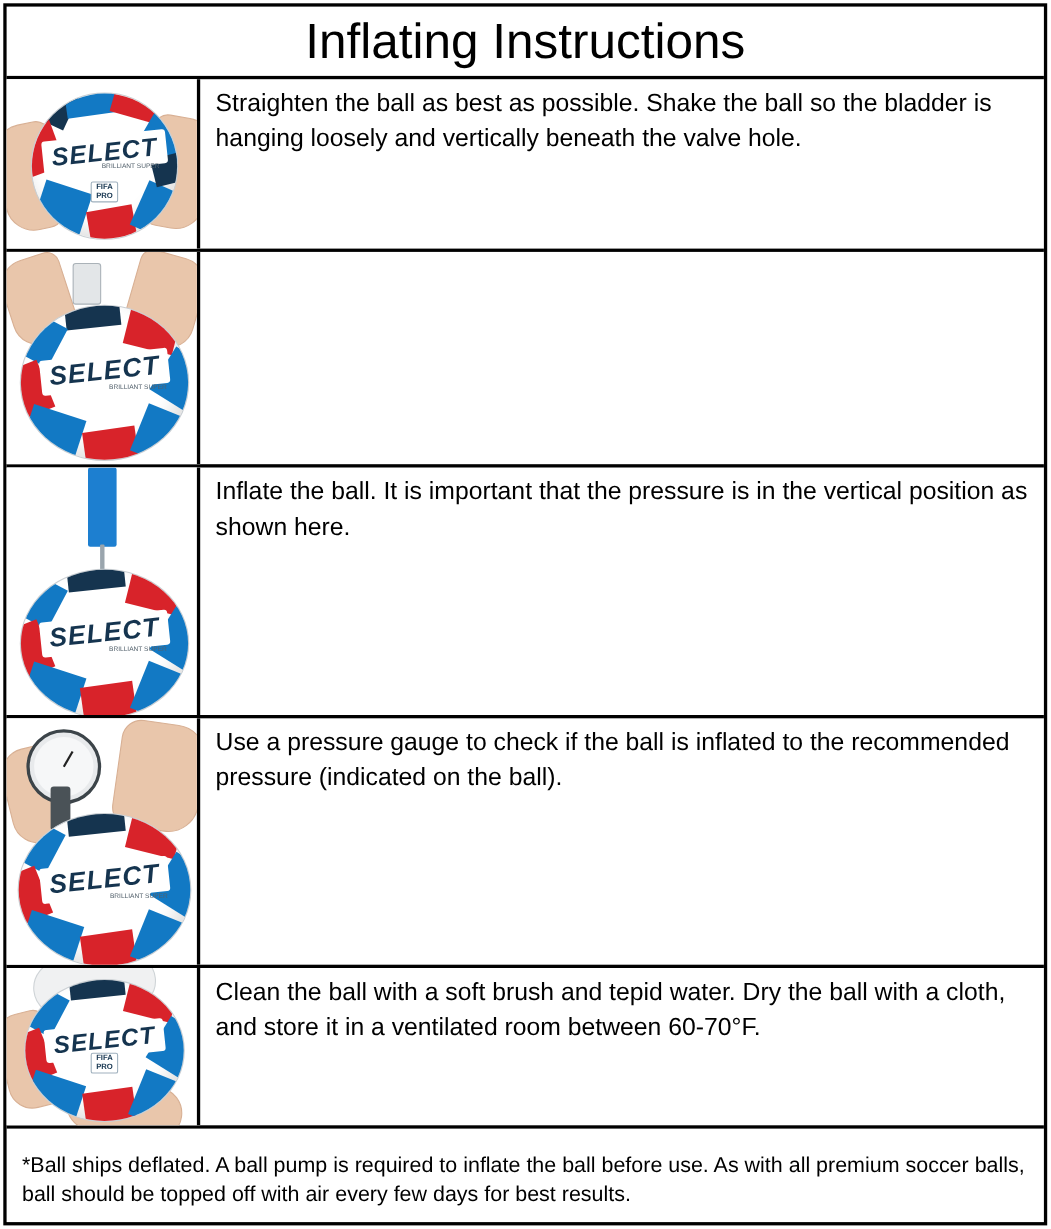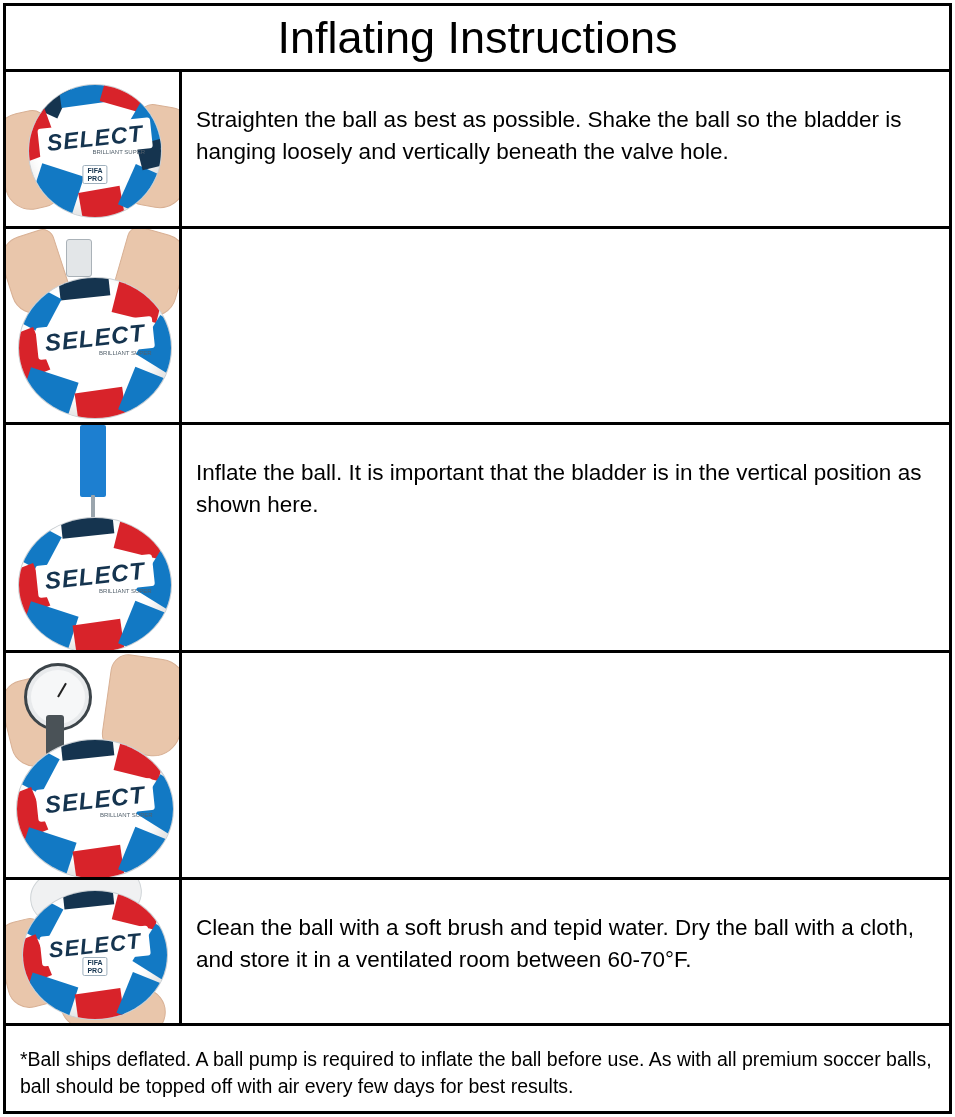--- a/index.html
+++ b/index.html
@@ -63,21 +63,21 @@
     width: 176px;
     box-sizing: border-box;
     border-right: 3px solid #000000;
     position: relative;
     overflow: hidden;
     background: #ffffff;
   }
   .text-cell {
     flex: 1 1 auto;
     box-sizing: border-box;
-    padding: 32px 14px 10px 14px;
+    padding: 6px 14px 10px 14px;
   }
   .step-text {
     font-size: 22.5px;
     line-height: 1.42;
     font-weight: 400;
   }
   .footnote-bar {
     flex: 0 0 auto;
     box-sizing: border-box;
     padding: 12px 14px 10px 14px;
@@ -267,21 +267,21 @@
               <div class="patch red" style="left:-12px;top:50px;width:36px;height:46px;transform:rotate(-22deg);"></div>
               <div class="patch" style="left:4px;top:90px;width:50px;height:44px;transform:rotate(18deg);"></div>
               <div class="patch red" style="left:56px;top:104px;width:48px;height:38px;transform:rotate(-8deg);"></div>
               <div class="patch" style="left:106px;top:90px;width:48px;height:46px;transform:rotate(22deg);"></div>
               <div class="label" style="top:42px;font-size:24px;padding:2px 8px;border-radius:3px;">SELECT</div>
               <div class="sublabel" style="top:70px;left:70%;">BRILLIANT SUPER</div>
             </div>
           </div>
         </div>
         <div class="text-cell">
-          <div class="step-text">Inflate the ball. It is important that the bladder is in the vertical position as shown here.</div>
+          <div class="step-text">Inflate the ball. It is important that the pressure is in the vertical position as shown here.</div>
         </div>
       </div>
 
       <div class="step-row" style="height:227px;">
         <div class="img-cell">
           <div class="photo">
             <div class="hand" style="left:100px;top:4px;width:76px;height:96px;border-radius:18px 28px 28px 18px;transform:rotate(8deg);"></div>
             <div class="hand" style="left:0px;top:26px;width:48px;height:86px;border-radius:24px 12px 14px 24px;transform:rotate(-14deg);"></div>
             <div class="gauge" style="left:18px;top:10px;width:62px;height:62px;">
               <div class="gauge-face"></div>
@@ -294,20 +294,23 @@
               <div class="patch red" style="left:100px;top:2px;width:46px;height:34px;transform:rotate(14deg);"></div>
               <div class="patch" style="left:128px;top:42px;width:42px;height:46px;transform:rotate(32deg);"></div>
               <div class="patch red" style="left:-12px;top:52px;width:36px;height:46px;transform:rotate(-22deg);"></div>
               <div class="patch" style="left:4px;top:94px;width:50px;height:44px;transform:rotate(18deg);"></div>
               <div class="patch red" style="left:58px;top:108px;width:48px;height:38px;transform:rotate(-8deg);"></div>
               <div class="patch" style="left:108px;top:94px;width:48px;height:46px;transform:rotate(22deg);"></div>
               <div class="label" style="top:44px;font-size:24px;padding:2px 8px;border-radius:3px;">SELECT</div>
               <div class="sublabel" style="top:72px;left:70%;">BRILLIANT SUPER</div>
             </div>
           </div>
+        </div>
+        <div class="text-cell">
+          <div class="step-text">Use a pressure gauge to check if the ball is inflated to the recommended pressure (indicated on the ball).</div>
         </div>
       </div>
 
       <div class="step-row" style="height:146px;">
         <div class="img-cell">
           <div class="photo">
             <div class="hand" style="left:24px;top:-10px;width:110px;height:48px;border-radius:28px;transform:rotate(-6deg);background:#f0f1f2;border-color:#cfd4d7;"></div>
             <div class="hand" style="left:-4px;top:40px;width:46px;height:86px;border-radius:22px 12px 14px 22px;transform:rotate(-14deg);"></div>
             <div class="hand" style="left:54px;top:104px;width:104px;height:46px;border-radius:24px;transform:rotate(8deg);"></div>
             <div class="ball" style="left:16px;top:10px;width:144px;height:128px;">

